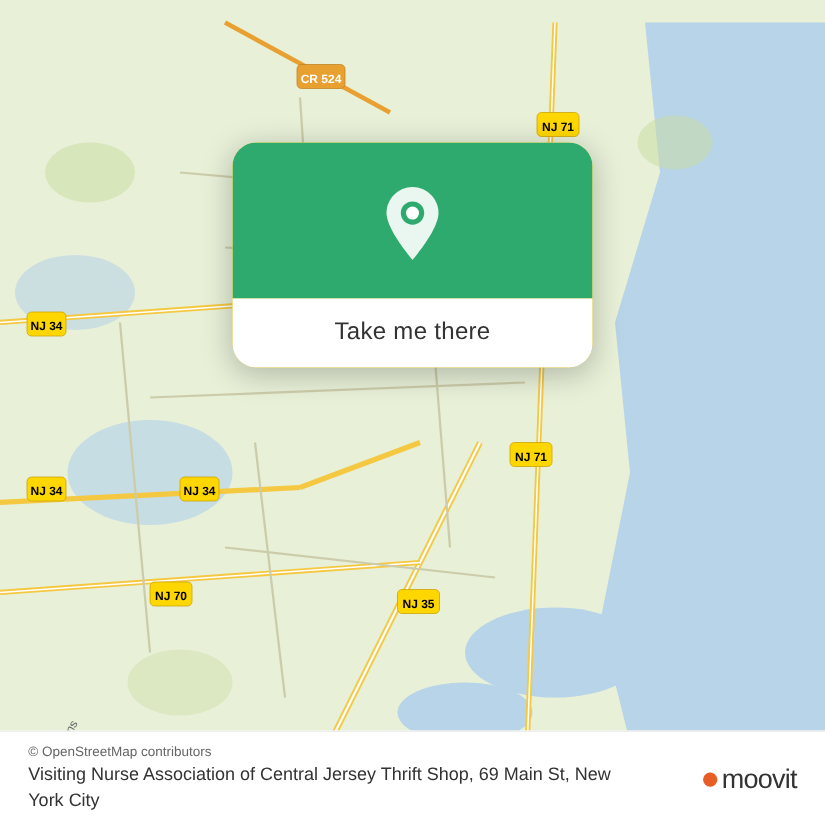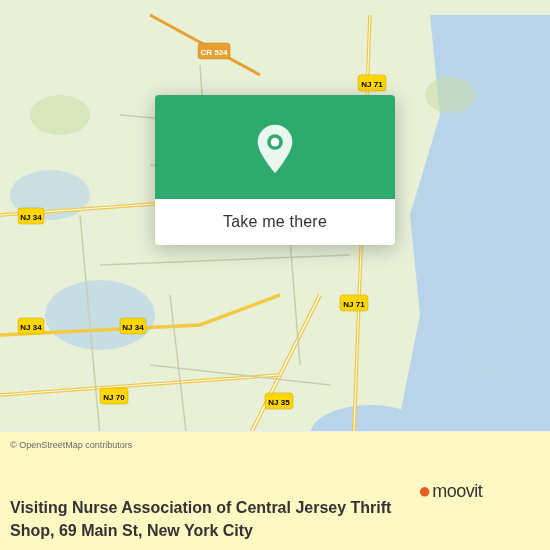--- a/index.html
+++ b/index.html
@@ -27,21 +27,21 @@
       width: 100%; height: 100%;
     }
 
     
     .overlay-card {
       position: absolute;
       top: 95px;
       left: 155px;
       width: 240px;
       background: #fde047;
-      border-radius: 4px;
+      border-radius: 16px;
       box-shadow: 0 4px 20px rgba(0,0,0,0.25);
       display: flex;
       flex-direction: column;
       align-items: center;
       overflow: hidden;
     }
 
     .card-top {
       background: #2eaa6e;
       width: 100%;
@@ -69,46 +69,46 @@
       cursor: pointer;
       letter-spacing: 0.2px;
     }
 
     
     .bottom-bar {
       position: absolute;
       bottom: 0;
       left: 0;
       width: 100%;
-      background: #fef9c3;
+      background: #ffffff;
       padding: 8px 10px;
       display: flex;
       align-items: center;
-      justify-content: flex-start;
+      justify-content: center;
       border-top: 1px solid #eee;
+      gap: 40px;
     }
 
     .bottom-bar-left {
       display: flex;
       flex-direction: column;
     }
 
     .attribution {
       font-size: 9px;
       color: #666;
       margin-bottom: 2px;
     }
 
     .location-name {
-      font-size: 16px;
+      font-size: 12px;
       color: #333;
-      font-weight: 700;
+      font-weight: 400;
       max-width: 400px;
       line-height: 1.4;
-      margin-top: 45px;
     }
 
     .moovit-logo {
       display: flex;
       align-items: center;
       flex-shrink: 0;
       margin-left: 8px;
     }
 
     .moovit-text {

